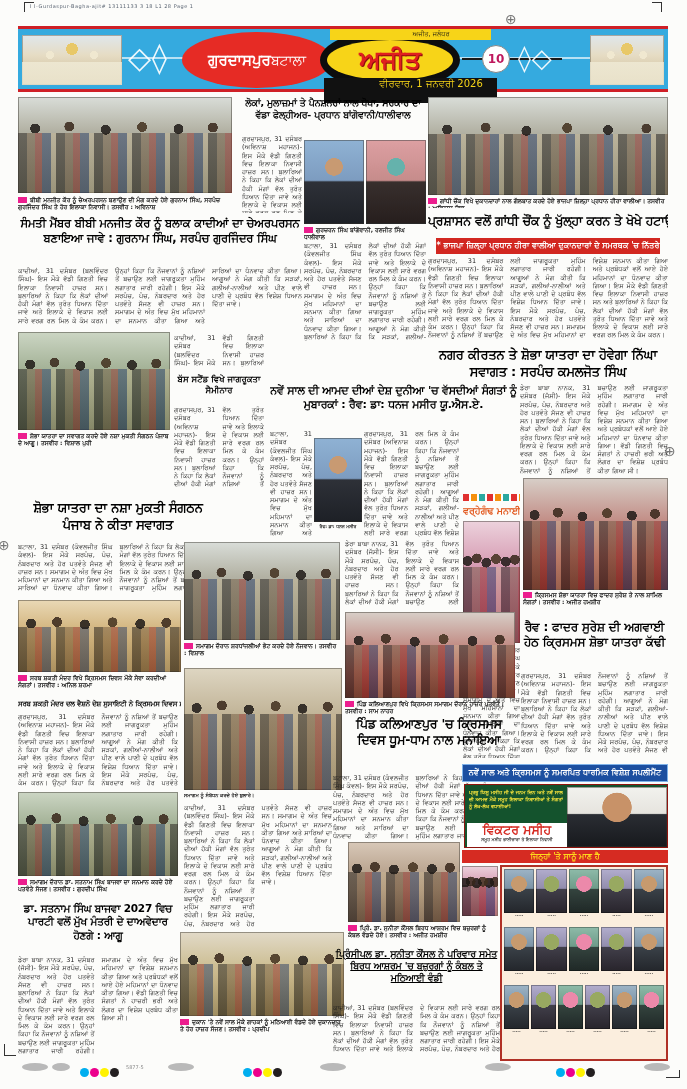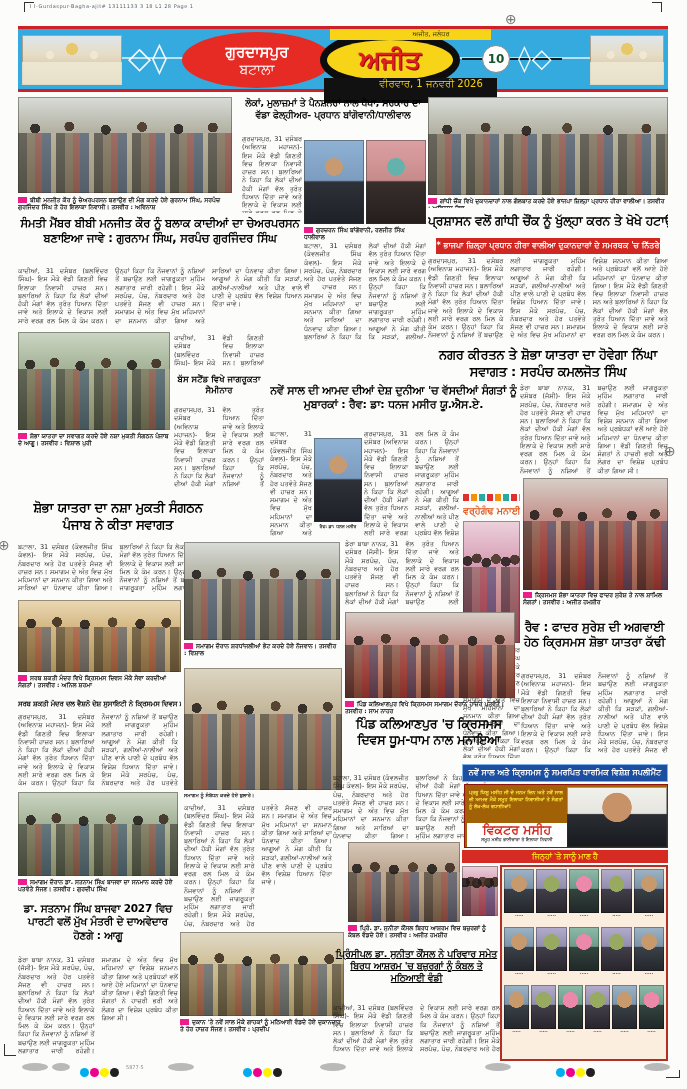--- a/index.html
+++ b/index.html
@@ -26,34 +26,34 @@
   .ph-face{background:linear-gradient(180deg,#8fb2d4 0%,#7d9cc0 48%,#2e3138 50%,#1d2026 100%);}
   .ph-face::before{content:none;}
   .ph-face::after{background-image:radial-gradient(circle 9px at 50% 32%,#c89a72 96%,transparent);top:0;height:100%;}
   .ph-victor{background:linear-gradient(180deg,#f2f2ee 0%,#e6e4de 44%,#2a2d33 46%,#17191d 100%);}
   .ph-victor::before{content:none;}
   .ph-victor::after{background-image:radial-gradient(circle 15px at 50% 34%,#c89268 96%,transparent);top:0;height:100%;}
   
   #mast{left:18px;top:26px;width:650px;height:66px;background:#35aadf;border-top:3px solid #cf2027;border-bottom:3px solid #cf2027;}
   .mast-line{position:absolute;left:8px;right:8px;top:28px;height:2px;background:rgba(255,255,255,.65);}
   .dmd{position:absolute;color:rgba(255,255,255,.92);font-size:30px;font-weight:700;letter-spacing:1px;top:4px;line-height:50px;}
-  .oval{border-radius:50%;display:flex;flex-direction:column;align-items:center;justify-content:center;}
+  .oval{border-radius:50%;display:flex;flex-direction:row;align-items:center;justify-content:center;}
   .strip{position:absolute;text-align:center;font-weight:400;overflow:hidden;white-space:nowrap;padding-left:41px;}
   
   .nowrap{white-space:nowrap;}
   
   .kicker{background:#d22720;color:#fff;font-weight:700;font-size:8px;text-align:center;line-height:16px;overflow:hidden;white-space:nowrap;}
   
   .adbanner{background:#1c4fa0;color:#ffffff;border:1px solid #7fb2e8;font-weight:800;font-size:8px;text-align:center;line-height:16px;overflow:hidden;white-space:nowrap;}
-  .adred{background:#a16207;border:1px solid #8e130d;}
+  .adred{background:#14532d;border:1px solid #8e130d;}
   .admsg{font-size:5px;font-weight:700;color:#ffe93d;line-height:1.35;text-align:justify;overflow:hidden;}
   .adname{background:#fff;text-align:center;overflow:hidden;}
   .adname .nm{color:#d62b22;font-size:12.5px;font-weight:900;line-height:14px;}
   .adname .sb{color:#333;font-size:4.5px;font-weight:700;line-height:6px;}
-  .pride{background:#d62b22;color:#ffd91c;font-weight:800;font-size:8px;text-align:center;line-height:13px;overflow:hidden;font-family:Liberation Serif, serif;}
+  .pride{background:#d62b22;color:#ffd91c;font-weight:800;font-size:8px;text-align:center;line-height:13px;overflow:hidden;}
   .gridbox{background:#fbeede;border:2px solid #b03026;padding:1px;}
   .grow{display:flex;}
   .gcell{flex:1;margin:1px;min-width:0;}
   .gph{position:relative;height:44px;background:linear-gradient(180deg,#9db4c6 0%,#7d94a6 44%,#3a4148 46%,#23262b 100%);box-shadow:inset 0 0 0 1px rgba(0,0,0,.3);}
   .gph::after{content:"";position:absolute;inset:0;background-image:radial-gradient(circle 8px at 50% 34%,#c79a6e 96%,transparent);}
   .grow div:nth-child(2n) .gph{filter:hue-rotate(45deg);}
   .grow div:nth-child(3n) .gph{filter:hue-rotate(-60deg) saturate(1.2);}
   .glabel{font-size:4.5px;font-weight:700;text-align:center;color:#222;line-height:6px;overflow:hidden;height:12px;}
   
   .gbar{width:26px;height:8px;border-radius:50%;background:#b9b9b9;}
@@ -64,21 +64,21 @@
   .crop-tr{width:10px;height:10px;border-top:1.5px solid #333;border-right:1.5px solid #333;}
   .crop-bl{width:12px;height:12px;border-bottom:1.5px solid #333;border-left:1.5px solid #333;}
   .crop-br{width:14px;height:8px;border-bottom:1.5px solid #333;border-right:1.5px solid #333;}
   .printline{font-size:5px;color:#5a6472;letter-spacing:.5px;}
   .tinycode{font-size:5px;color:#888;}
   .varh-strip{background:repeating-linear-gradient(90deg,#e03030 0 6px,#fff 6px 8px,#f5900d 8px 14px,#fff 14px 16px,#2ba8a0 16px 22px,#fff 22px 24px);}
   .varh-head{color:#e2571c;font-weight:900;font-size:9.5px;text-align:center;line-height:15px;white-space:nowrap;overflow:hidden;}
   .subhd{font-weight:800;font-size:8.5px;text-align:center;line-height:1.3;}
   .temple{background:linear-gradient(180deg,#dfe7ec 0%,#e6dcc4 40%,#c8b890 100%);box-shadow:inset 0 0 0 1px rgba(80,70,50,.4);}
   .temple::after{content:"";position:absolute;inset:0;background-image:radial-gradient(circle 6px at 50% 28%,#e8c868 96%,transparent),radial-gradient(circle 4px at 28% 40%,#f0e8d0 96%,transparent),radial-gradient(circle 4px at 72% 40%,#f0e8d0 96%,transparent),linear-gradient(180deg,transparent 55%,rgba(240,235,215,.8) 55%);}
-  .pgcirc{background:#fff;border:1px solid #888;border-radius:50%;display:flex;align-items:center;justify-content:center;font-size:12px;font-weight:800;color:#14532d;}
+  .pgcirc{background:#fff;border:1px solid #888;border-radius:50%;display:flex;align-items:center;justify-content:center;font-size:12px;font-weight:800;color:#be185d;}
 </style>
 </head>
 <body>
 
 <div id="page">
 
   <div class="abs printline" style="left:30px;top:3px;">I I-Gurdaspur-Bagha-ajit#   13111133 3   18 L1 28   Page 1</div>
   <div class="abs crop-tl" style="left:24px;top:2px;"></div>
   <div class="abs crop-tr" style="left:652px;top:2px;"></div>
   <div class="abs regcross" style="left:505px;top:12px;">⊕</div>

